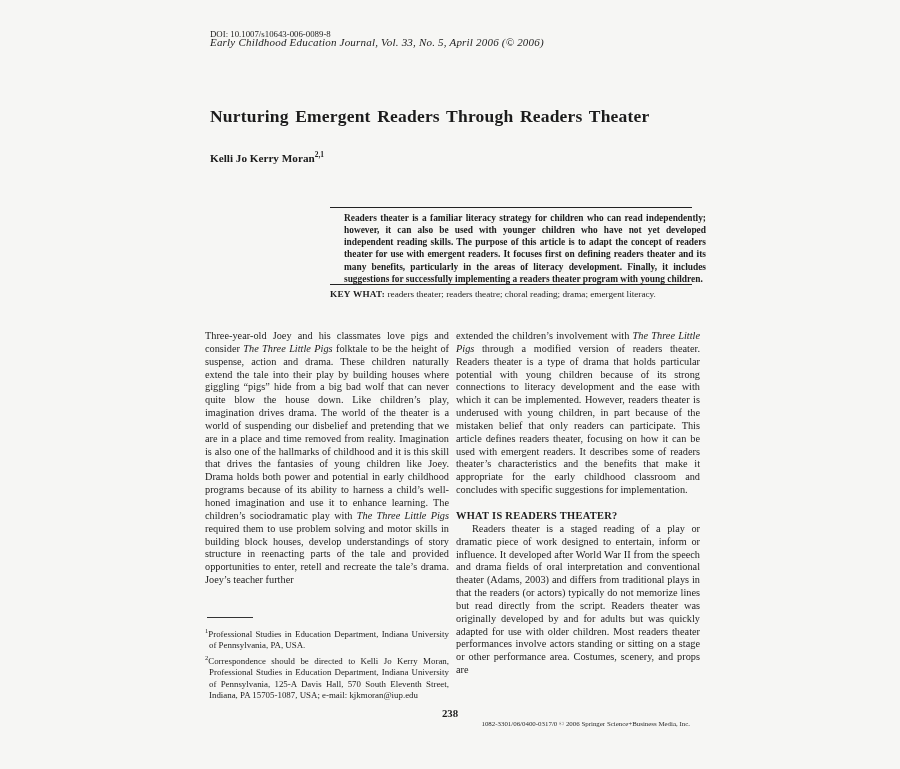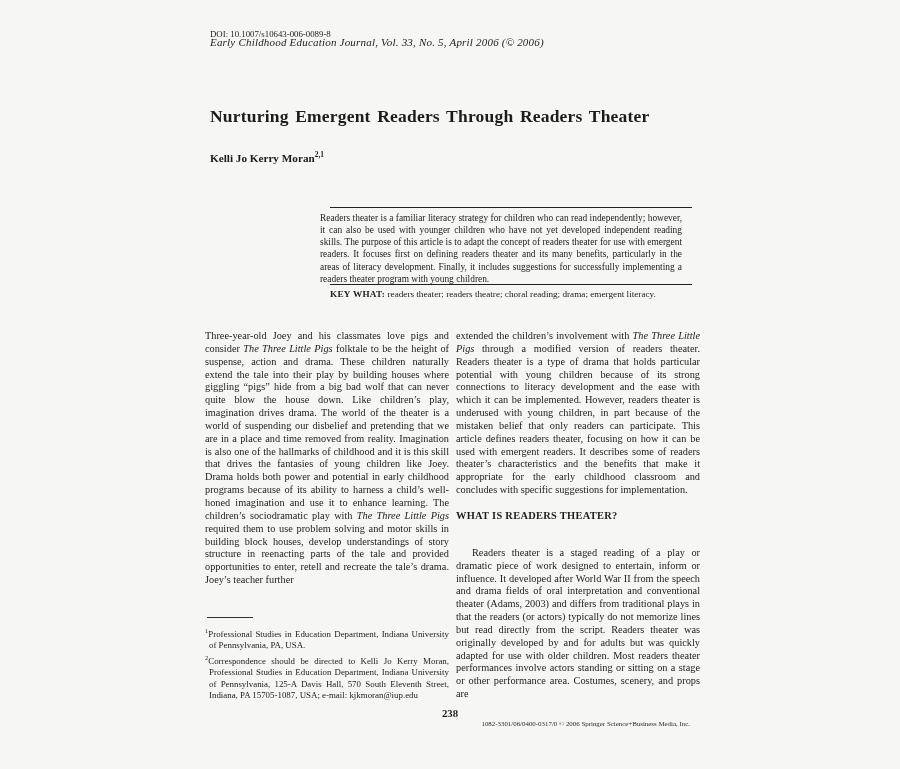--- a/index.html
+++ b/index.html
@@ -35,39 +35,39 @@
   }
   .author-line {
     left: 210px; top: 150px; width: 400px;
     font-size: 11.2px; font-weight: bold;
   }
   .author-line sup { font-size: 7.5px; }
 
   
   .abstract-rule-top { left: 330px; top: 207px; width: 362px; height: 0; border-top: 1.6px solid #222; }
   .abstract-text {
-    left: 320px; top: 212px; width: 362px;
-    font-size: 9.4px; line-height: 12.15px; text-align: justify;
+    left: 344px; top: 212px; width: 362px;
+    font-size: 9.4px; line-height: 12.15px; text-align: justify; font-weight: bold;
   }
   .abstract-rule-bottom { left: 330px; top: 284px; width: 362px; height: 0; border-top: 1.2px solid #222; }
   .keywords-line {
     left: 330px; top: 289px; width: 362px;
     font-size: 9.2px;
   }
   .keywords-line b { letter-spacing: 0.3px; }
 
   
   .col {
     font-size: 10.3px; line-height: 12.85px; text-align: justify;
   }
   .col-left  { left: 205px; top: 330px; width: 244px; }
   .col-right { left: 456px; top: 330px; width: 244px; }
   .section-heading {
     font-weight: bold; font-size: 10.4px; letter-spacing: 0.3px;
-    margin-top: 13px; margin-bottom: 24px; text-align: left;
+    margin-top: 13px; margin-bottom: 0; text-align: left;
   }
   .indent-first { text-indent: 16px; }
 
   
   .footnote-rule { left: 207px; top: 617px; width: 46px; height: 0; border-top: 1.2px solid #333; }
   .footnotes {
     left: 205px; top: 625px; width: 244px;
     font-size: 8.9px; line-height: 11.5px; text-align: justify;
   }
   .footnote { text-indent: -4px; padding-left: 4px; }

